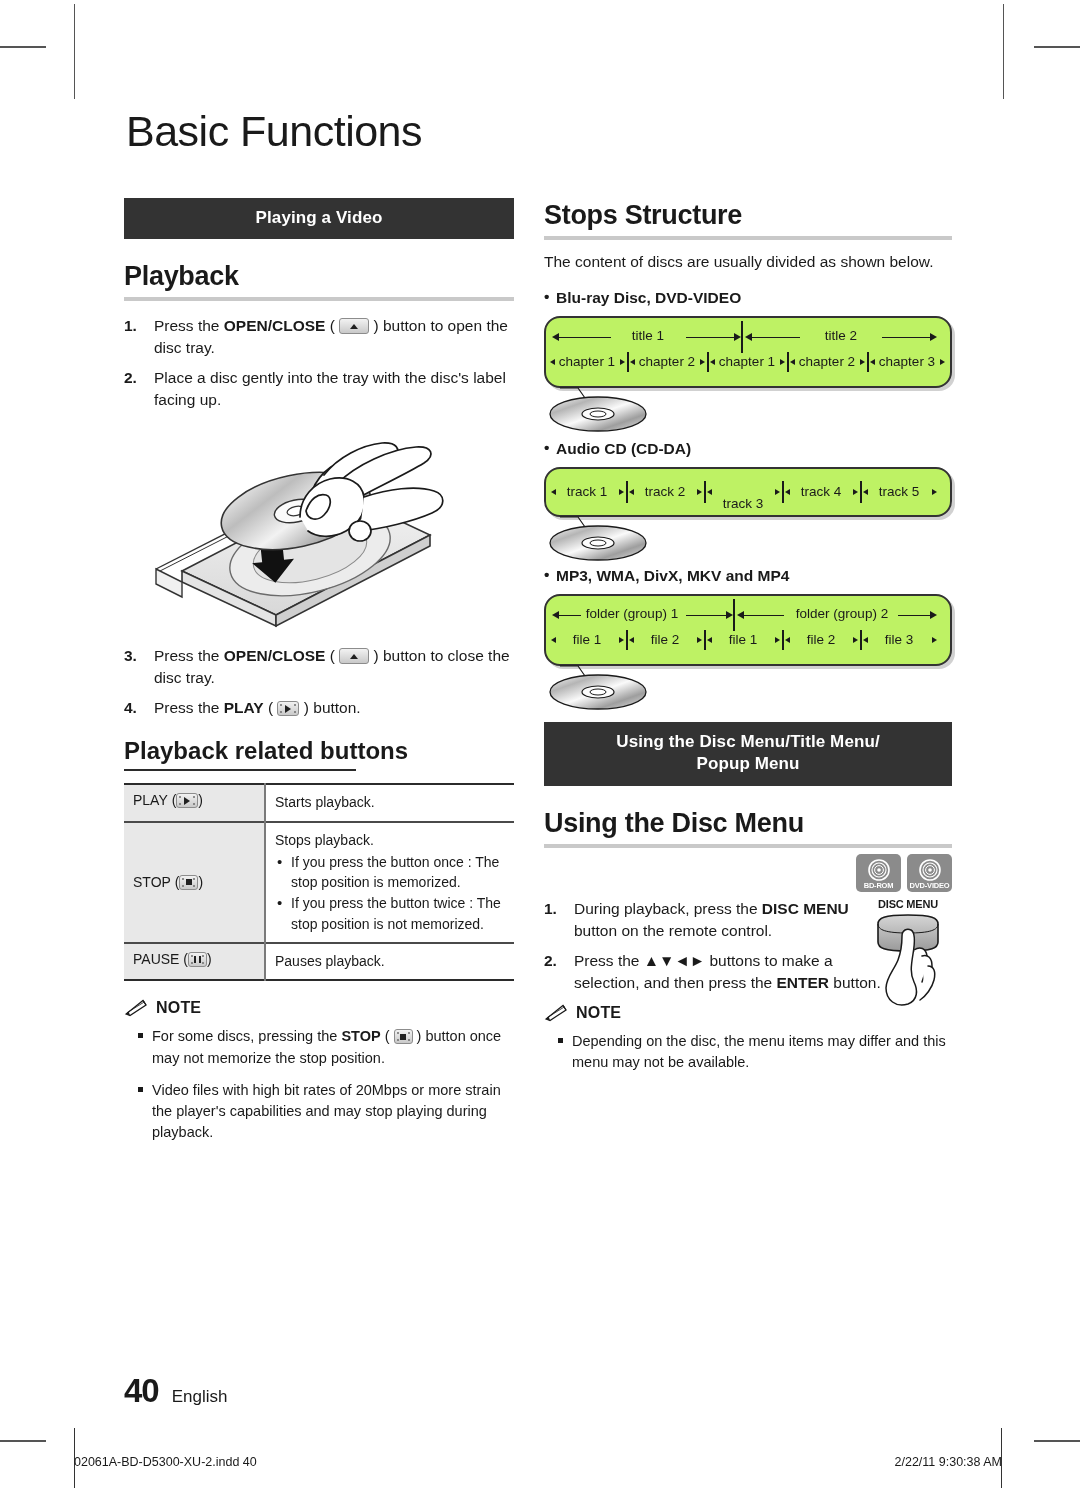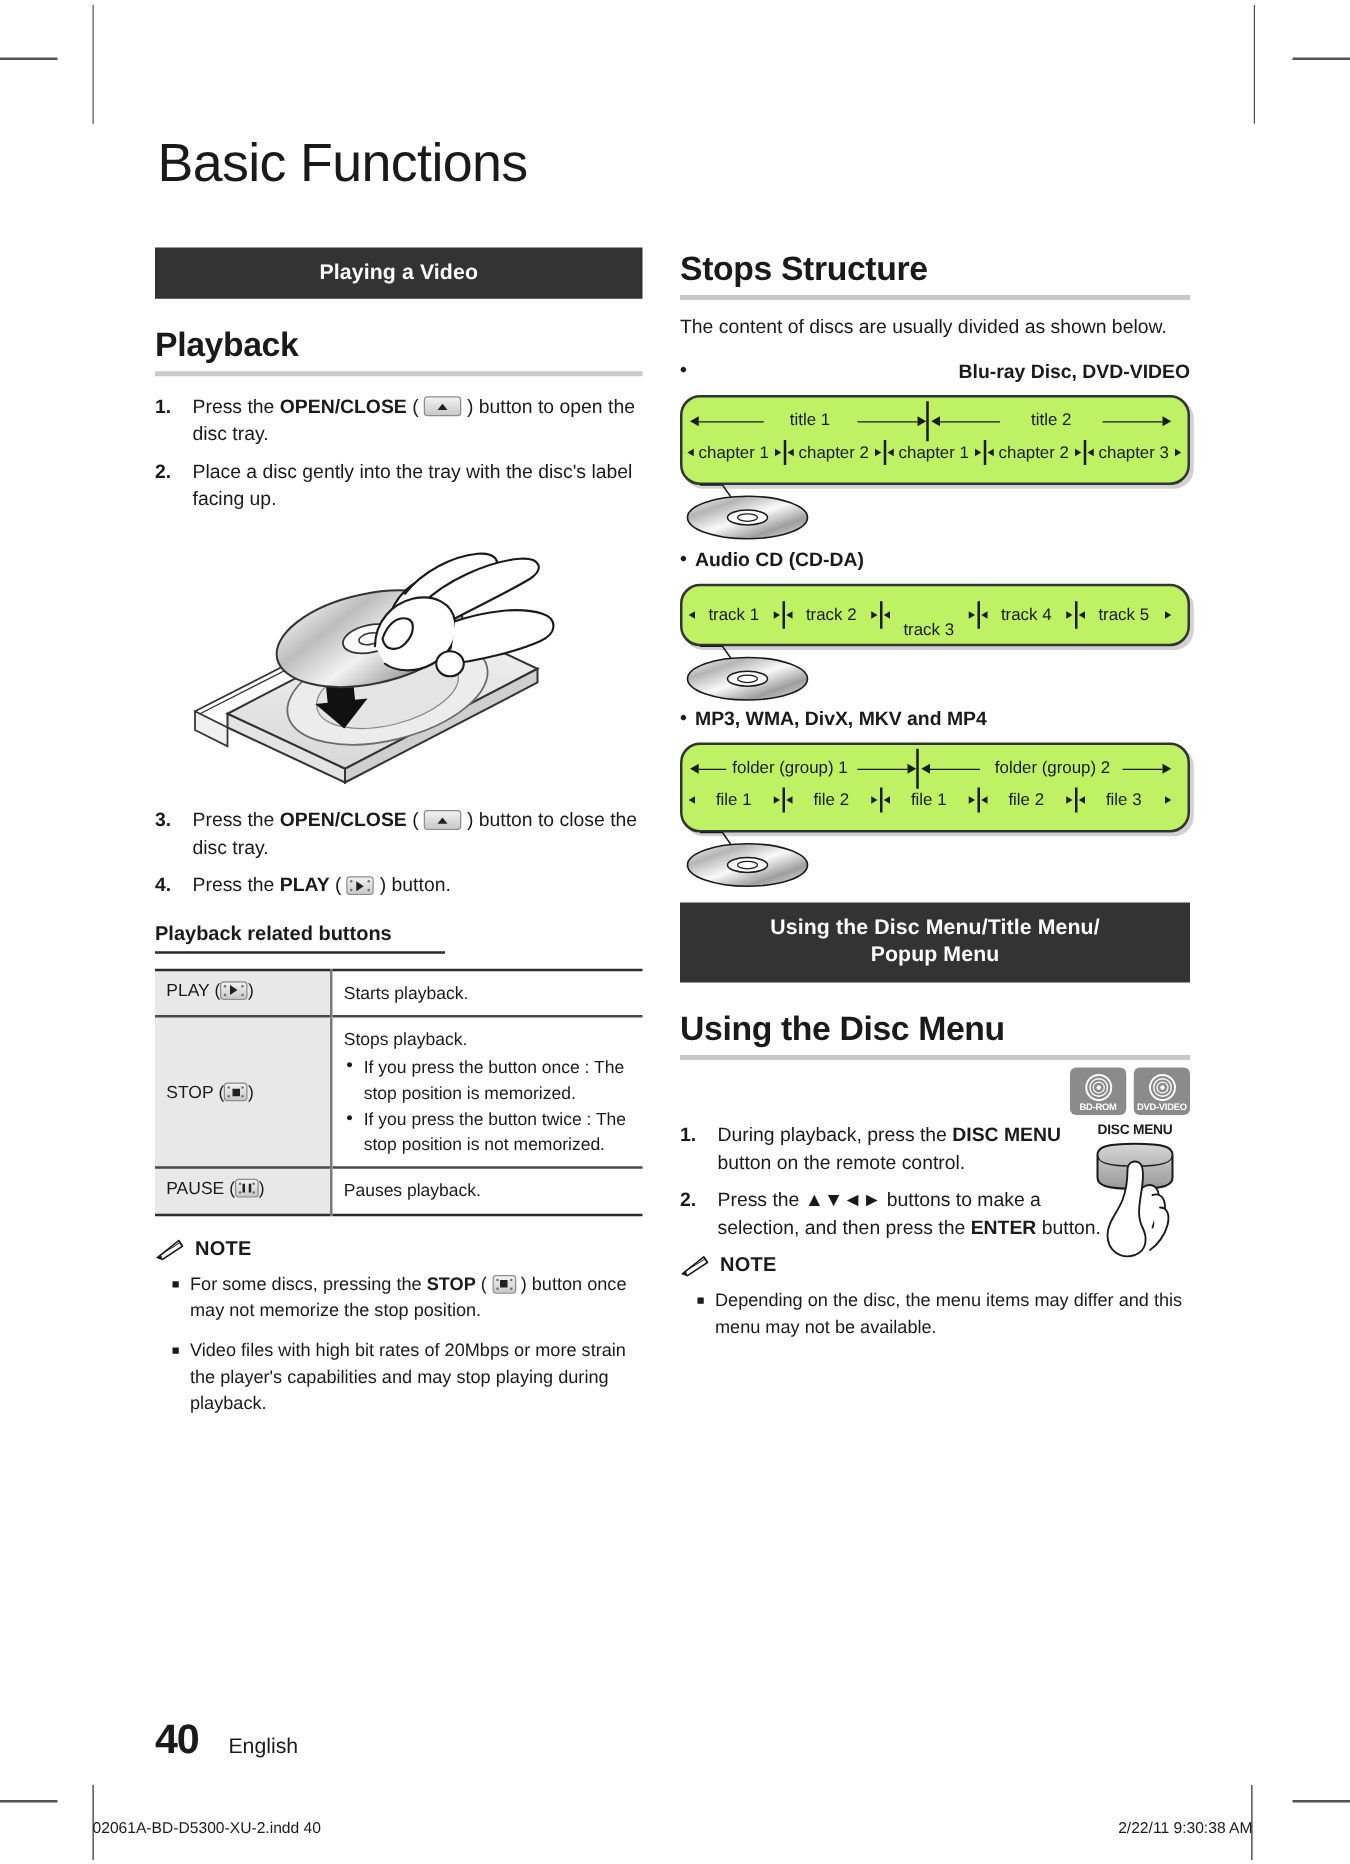--- a/index.html
+++ b/index.html
@@ -23,21 +23,21 @@
   .col-right{position:absolute;left:420px;top:0;width:408px;}
 
   
   .banner{background:#333333;color:#ffffff;font-weight:bold;font-size:17px;text-align:center;padding:9px 6px 10px;line-height:1.32;letter-spacing:0.1px;}
 
   
   .h2{font-size:27px;font-weight:bold;color:#1a1a1a;margin:0;line-height:1.15;letter-spacing:-0.3px;}
   .h2wrap{margin-top:22px;}
   .rule{height:4px;background:#c9c9c9;margin-top:5px;}
 
-  .h3{font-size:16px;font-weight:bold;color:#1a1a1a;margin:0;line-height:1.2;}
+  .h3{font-size:24px;font-weight:bold;color:#1a1a1a;margin:0;line-height:1.2;}
   .h3rule{height:2px;background:#2b2b2b;margin-top:3px;width:232px;}
 
   
   .steps{margin-top:14px;}
   .step{display:flex;margin-bottom:8px;font-size:15.5px;line-height:1.42;}
   .step .num{font-weight:bold;width:30px;flex:0 0 30px;}
   .step .txt{flex:1;}
   .step b{font-weight:bold;}
 
   
@@ -107,21 +107,21 @@
   .badges{display:flex;gap:6px;justify-content:flex-end;margin-top:6px;}
   .badge{width:45px;height:38px;background:#8b8b8b;border-radius:5px;position:relative;
          display:flex;flex-direction:column;align-items:center;justify-content:flex-start;padding-top:3px;box-sizing:border-box;}
   .badge .bname{color:#fff;font-size:7.5px;font-weight:bold;letter-spacing:-0.2px;position:absolute;bottom:2px;}
 
   
   .remote-wrap{position:absolute;right:-4px;top:0;width:96px;text-align:center;}
   .remote-lbl{font-size:11px;font-weight:bold;letter-spacing:-0.2px;}
 
   
-  .pagenum{position:absolute;left:124px;top:1372px;display:flex;align-items:baseline;gap:24px;}
+  .pagenum{position:absolute;left:124px;top:1372px;display:flex;align-items:baseline;gap:13px;}
   .pagenum .n{font-size:33px;font-weight:bold;letter-spacing:-1px;}
   .pagenum .lang{font-size:17px;}
   .printline{position:absolute;top:1455px;left:0;width:1080px;font-size:12.5px;}
   .printline .l{position:absolute;left:74px;}
   .printline .r{position:absolute;right:78px;white-space:nowrap;}
   .printline-rule{position:absolute;left:74px;top:1428px;width:1px;height:60px;background:#333;}
   .printline-rule2{position:absolute;right:78px;top:1428px;width:1px;height:60px;background:#333;}
 </style>
 </head>
 <body>
@@ -297,21 +297,21 @@
 
     <div class="col-right">
 
       <div style="margin-top:2px;">
         <h2 class="h2">Stops Structure</h2>
         <div class="rule"></div>
       </div>
 
       <div class="body-txt">The content of discs are usually divided as shown below.</div>
 
-      <div class="bullet-hd" style="margin-left:10px;text-align:right;">Blu-ray Disc, DVD-VIDEO</div>
+      <div class="bullet-hd" style="margin-left:10px;">Blu-ray Disc, DVD-VIDEO</div>
 
       <div class="dsbox" style="height:72px;">
 
         <div class="dsrow" style="margin-top:7px;">
           <div class="arrowhead ah-l" style="left:6px;"></div>
           <div class="arrowline" style="left:13px;width:52px;"></div>
           <div class="lbl" style="left:66px;width:72px;">title 1</div>
           <div class="arrowline" style="left:140px;width:48px;"></div>
           <div class="arrowhead ah-r" style="left:188px;"></div>
           <div class="vdiv" style="left:195px;top:-4px;height:32px;"></div>

